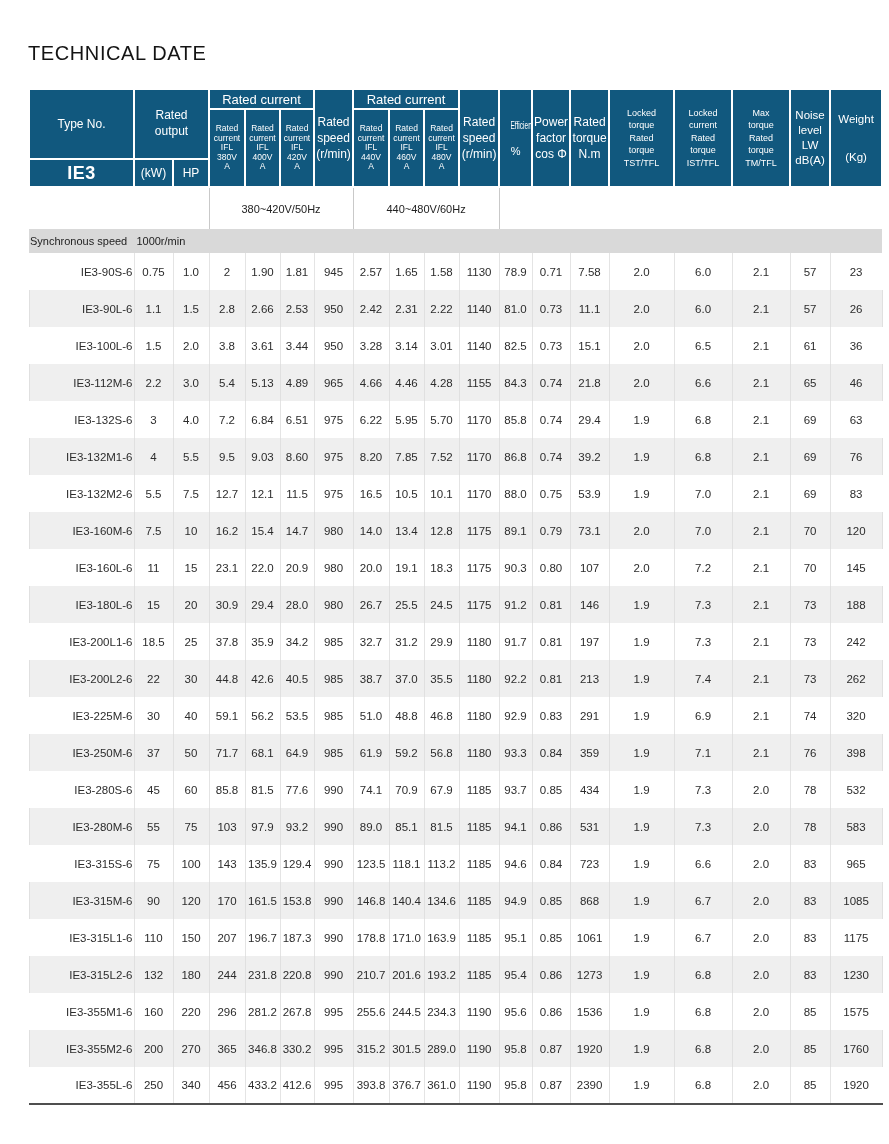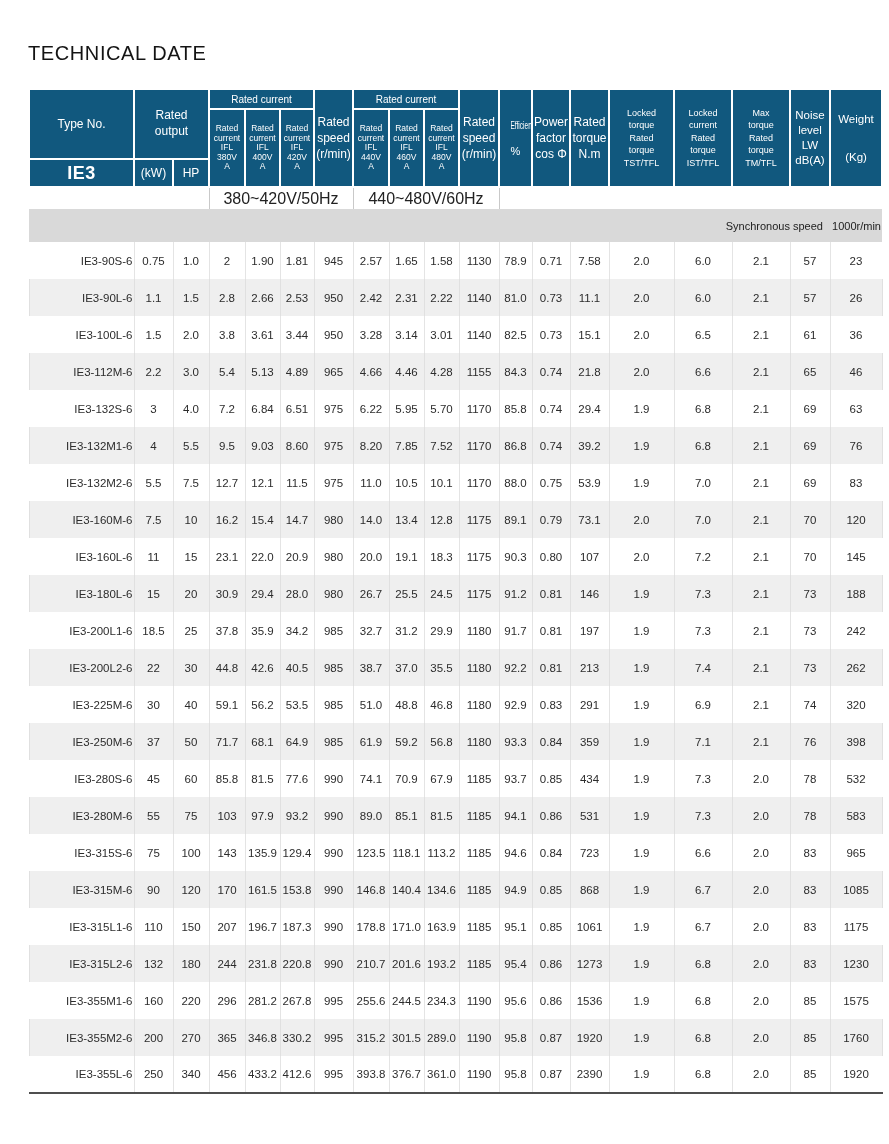--- a/index.html
+++ b/index.html
@@ -23,40 +23,40 @@
     background:var(--header-bg); color:#fff; font-weight:normal;
     border:2px solid #fff; padding:0 1px; text-align:center; vertical-align:middle;
     overflow:hidden;
   }
   tr.hband-1 { height:20px; }
   tr.hband-2 { height:50px; }
   tr.hband-3 { height:28px; }
   .h-type   { font-size:12px; }
   .h-series { font-size:18px; font-weight:bold; letter-spacing:0.5px;text-align:center; }
   .h-two    { font-size:12px; line-height:1.3; white-space:pre-line; }
-  .h-group  { font-size:10px; }
+  .h-group  { font-size:13px; }
   .h-sub    { font-size:8.5px; line-height:1.12; white-space:pre-line; }
   .h-med    { font-size:12px; line-height:1.35; white-space:pre-line; }
   .h-small5 { font-size:9px; line-height:1.4; white-space:pre-line; }
   .h-noise  { font-size:11.5px; line-height:1.3; white-space:pre-line; }
   .h-eff    { font-size:11px; }
   .h-eff .cond { display:inline-block; transform:scaleX(0.6); transform-origin:center; white-space:nowrap; }
   .h-eff .unit { display:block; margin-top:14px; }
   .h-weight { font-size:11.5px; }
   .h-weight .unit { display:block; margin-top:26px; }
   
   tr.voltage td {
-    height:22px; background:#fff; border:none;
-    font-size:16px; color:#222; text-align:center; vertical-align:middle;
+    height:42px; background:#fff; border:none;
+    font-size:11px; color:#222; text-align:center; vertical-align:middle;
   }
   tr.voltage td.v50 { border-left:1px solid #c9c9c9; border-right:1px solid #c9c9c9; }
   tr.voltage td.v60 { border-right:1px solid #c9c9c9;margin-left:24px; }
   tr.sync td {
-    height:33px; background:var(--band-gray); border:none;
-    font-size:11px; color:#222; text-align:right; vertical-align:middle; white-space:pre;
+    height:24px; background:var(--band-gray); border:none;
+    font-size:11px; color:#222; text-align:left; vertical-align:middle; white-space:pre;
   }
   
   tbody td {
     height:37px; font-size:11.5px; color:#2c2c2c; text-align:center; vertical-align:middle;
     border-left:1px solid #e4e4e4; border-right:1px solid #e4e4e4;
     background:#fff; padding:0 1px;
   }
   tbody tr.alt td { background:var(--row-alt); border-left-color:#e0e0e0; border-right-color:#e0e0e0; }
   tbody td.type-cell { text-align:right; padding-left:8px; }
   tbody td:first-child { border-left-color:transparent; }
@@ -314,21 +314,21 @@
           <td>76</td>
         </tr>
         <tr>
           <td class="type-cell">IE3-132M2-6</td>
           <td>5.5</td>
           <td>7.5</td>
           <td>12.7</td>
           <td>12.1</td>
           <td>11.5</td>
           <td>975</td>
-          <td>11.0</td>
+          <td>16.5</td>
           <td>10.5</td>
           <td>10.1</td>
           <td>1170</td>
           <td>88.0</td>
           <td>0.75</td>
           <td>53.9</td>
           <td>1.9</td>
           <td>7.0</td>
           <td>2.1</td>
           <td>69</td>

